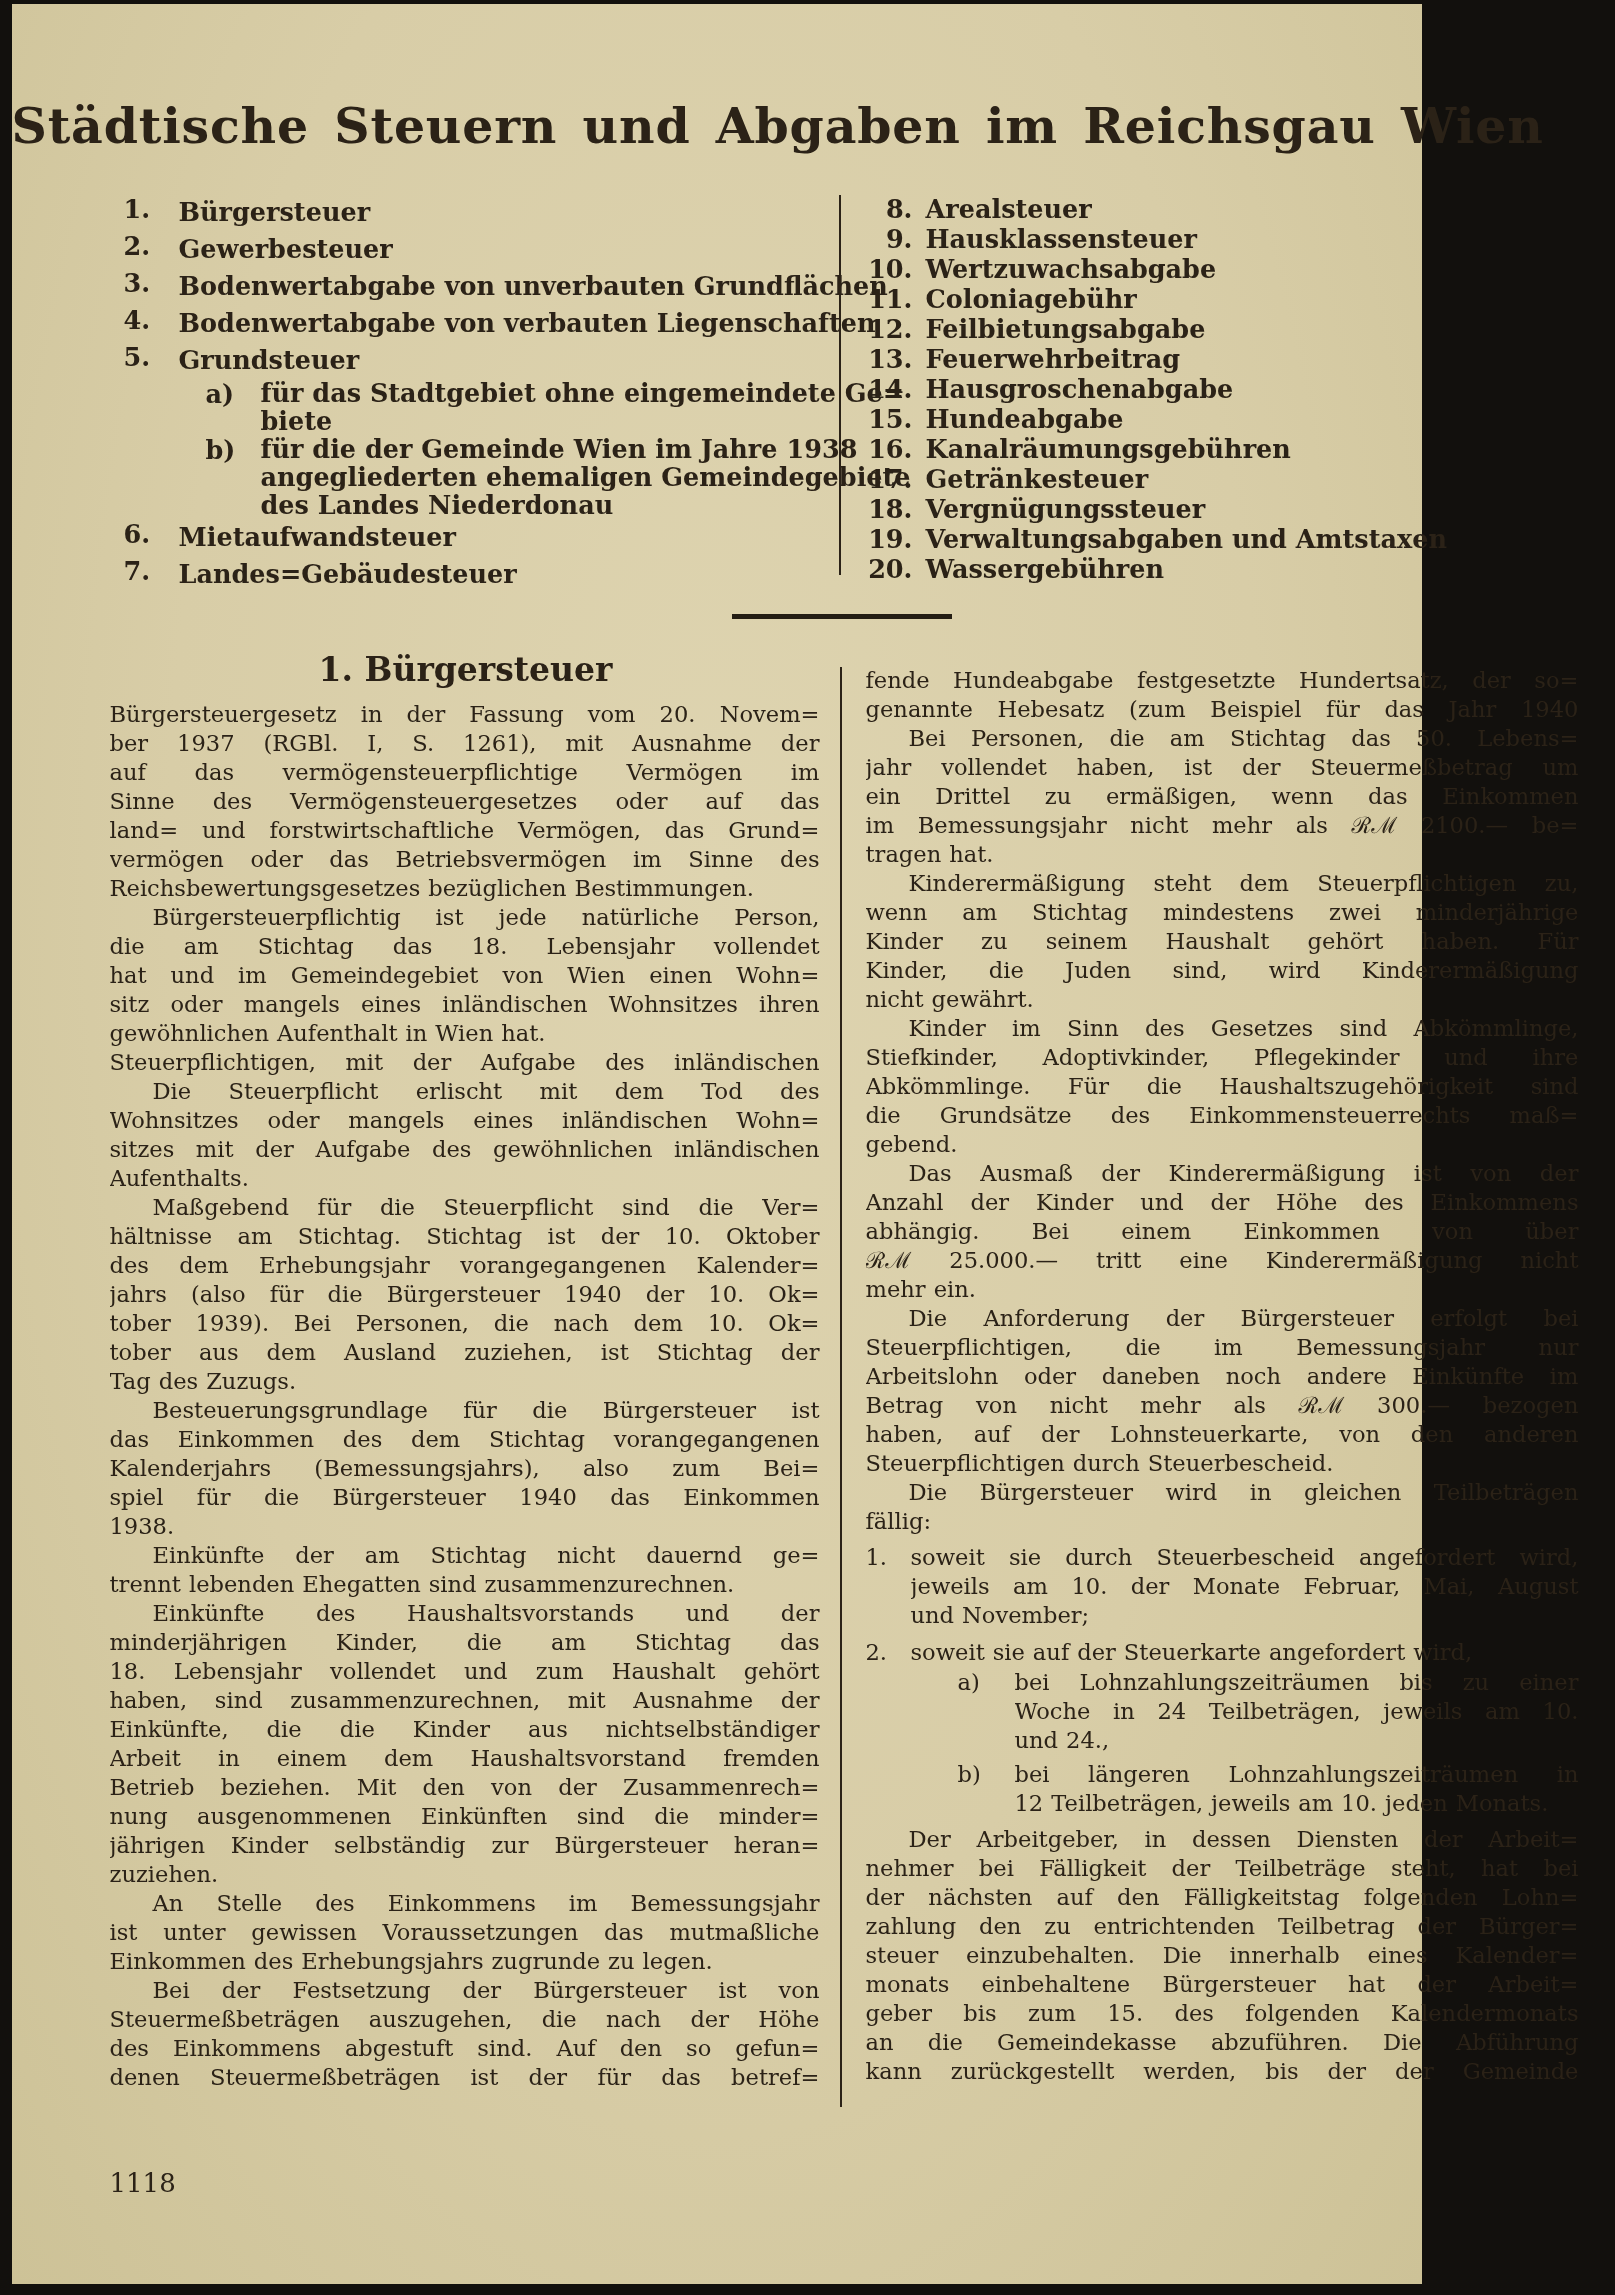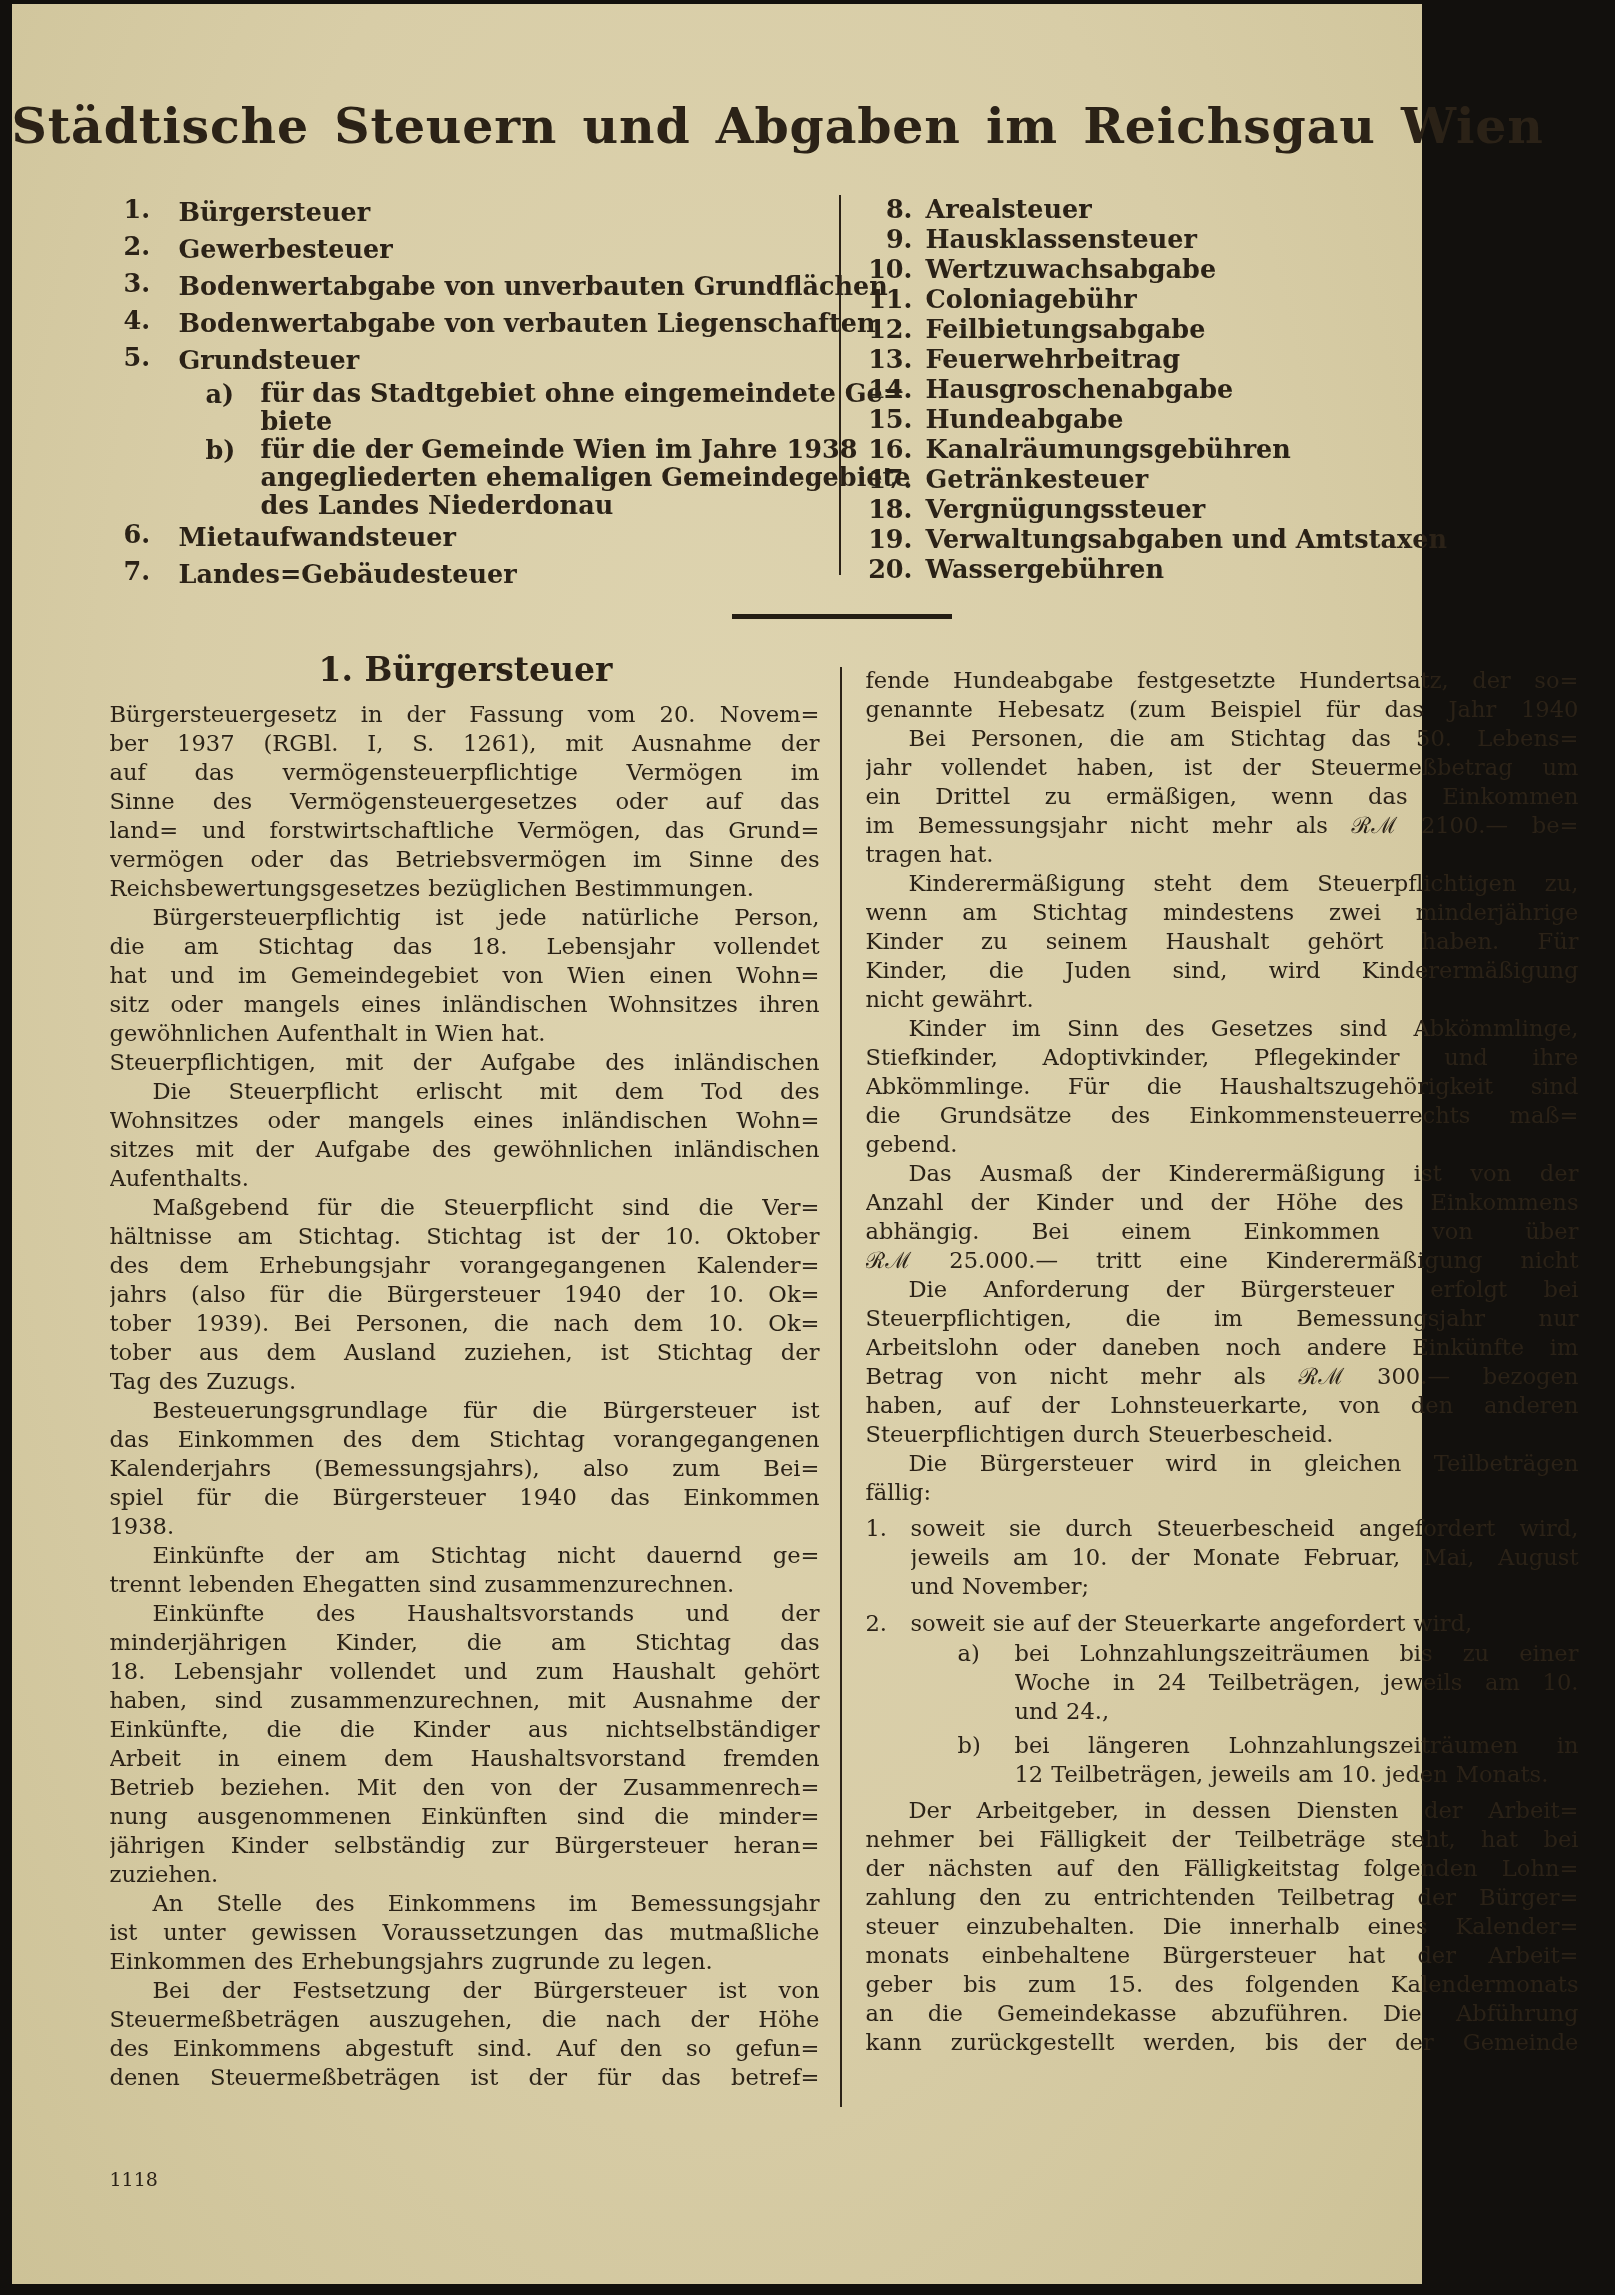--- a/index.html
+++ b/index.html
@@ -53,21 +53,21 @@
     text-align:justify;text-align-last:justify;
     overflow:hidden;word-spacing:0.8px;
   }
   .col .line.end{text-align-last:left;}
   .p .line.first{text-indent:43px;}
   .li{padding-left:45px;}
   .sub{padding-left:149px;}
   .bnum{position:absolute;top:0;font-size:22.6px;line-height:29px;}
   .li > .bnum{left:0;}
   .sub > .bnum{left:92px;}
-  .pagenum{position:absolute;left:98px;top:2164px;font-size:19px;}
+  .pagenum{position:absolute;left:98px;top:2164px;font-size:26px;}
 </style>
 </head>
 <body>
 
 <div class="paper">
   <h1 class="title">Städtische Steuern und Abgaben im Reichsgau Wien</h1>
 
   <div class="toc toc-left" id="toc-left">
       <div class="toc-row">
         <span class="toc-num">1.</span>
@@ -261,20 +261,21 @@
         <div class="line">Stiefkinder, Adoptivkinder, Pflegekinder und ihre</div>
         <div class="line">Abkömmlinge. Für die Haushaltszugehörigkeit sind</div>
         <div class="line">die Grundsätze des Einkommensteuerrechts maß=</div>
         <div class="line end">gebend.</div>
       </div>
       <div class="block p">
         <div class="line first">Das Ausmaß der Kinderermäßigung ist von der</div>
         <div class="line">Anzahl der Kinder und der Höhe des Einkommens</div>
         <div class="line">abhängig. Bei einem Einkommen von über</div>
         <div class="line">ℛℳ 25.000.— tritt eine Kinderermäßigung nicht</div>
+        <div class="line end">mehr ein.</div>
       </div>
       <div class="block p">
         <div class="line first">Die Anforderung der Bürgersteuer erfolgt bei</div>
         <div class="line">Steuerpflichtigen, die im Bemessungsjahr nur</div>
         <div class="line">Arbeitslohn oder daneben noch andere Einkünfte im</div>
         <div class="line">Betrag von nicht mehr als ℛℳ 300.— bezogen</div>
         <div class="line">haben, auf der Lohnsteuerkarte, von den anderen</div>
         <div class="line end">Steuerpflichtigen durch Steuerbescheid.</div>
       </div>
       <div class="block p">

